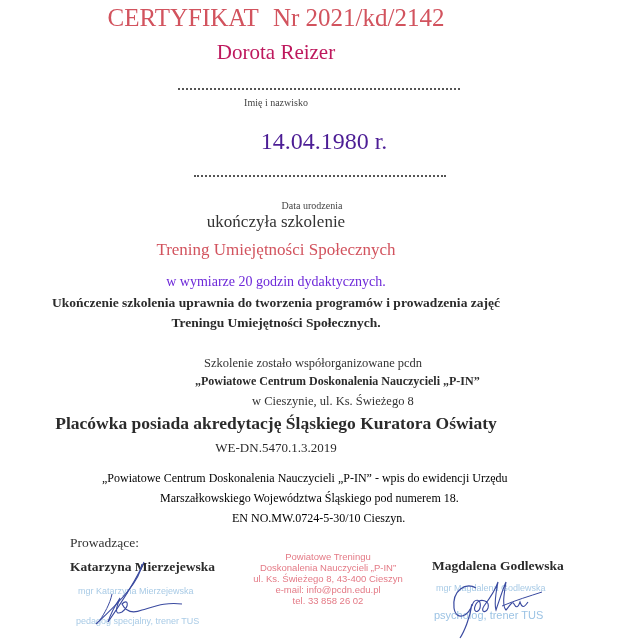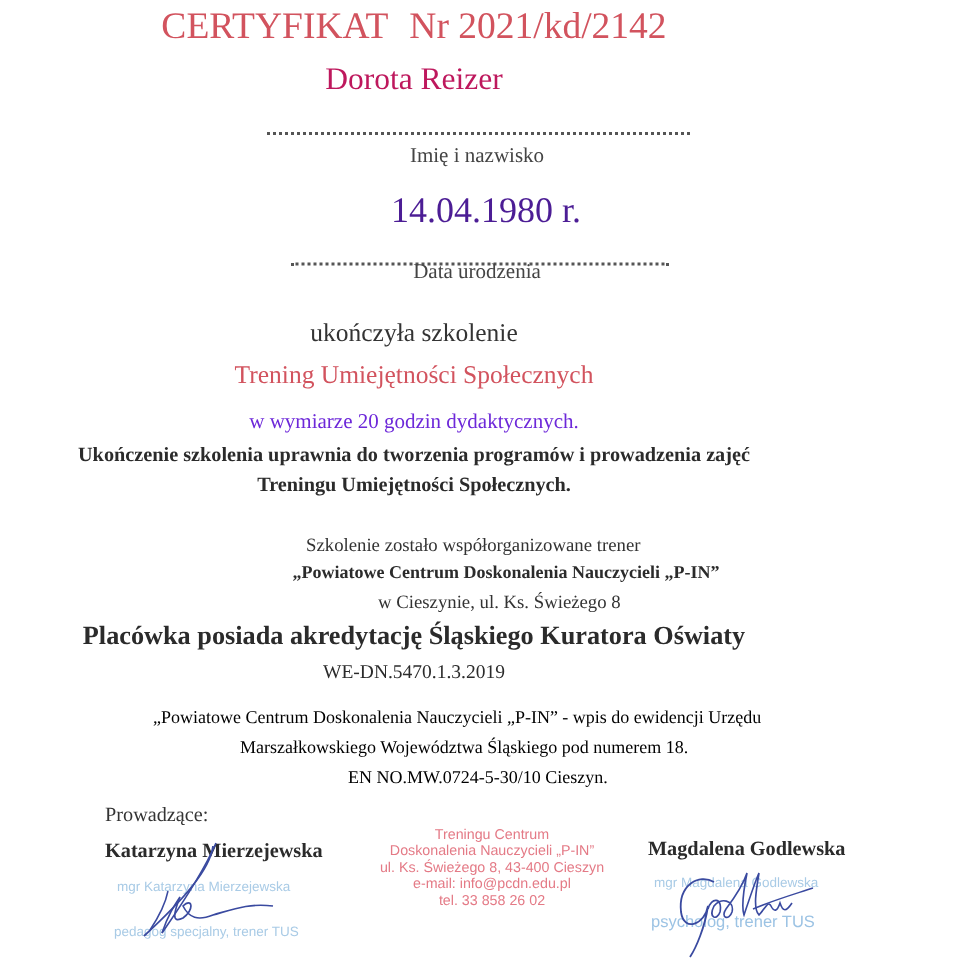--- a/index.html
+++ b/index.html
@@ -29,24 +29,23 @@
       font-size: 21px;
       color: #be185d;
       font-family: "Liberation Serif", "DejaVu Serif", serif;
     }
     .dots {
       position: absolute;
       border-top: 2px dotted #555;
       height: 0;
     }
     .small-label {
-      font-size: 14px;
+      font-size: 10px;
       color: #444;
       font-family: "Liberation Serif", "DejaVu Serif", serif;
-      padding-left: 42px;
     }
     .dob {
       top: 128px;
       font-size: 24px;
       color: #4c1d95;
       font-family: "Liberation Serif", "DejaVu Serif", serif;
       margin-left: 48px;
     }
     .completed {
       top: 212px;
@@ -140,29 +139,29 @@
 <div class="abs title">
   <span>CERTYFIKAT</span><span class="gap"></span><span>Nr 2021/kd/2142</span>
 </div>
 
 <div class="abs name">Dorota Reizer</div>
 <div class="dots" style="left:178px; top:88px; width:282px;"></div>
 <div class="abs small-label" style="top:97px;">Imię i nazwisko</div>
 
 <div class="abs dob">14.04.1980 r.</div>
 <div class="dots" style="left:194px; top:175px; width:252px;"></div>
-<div class="abs small-label" style="top:174px;">Data urodzenia</div>
+<div class="abs small-label" style="top:200px;margin-left:36px;">Data urodzenia</div>
 
 <div class="abs completed">ukończyła szkolenie</div>
 <div class="abs course">Trening Umiejętności Społecznych</div>
 <div class="abs hours">w wymiarze 20 godzin dydaktycznych.</div>
 <div class="abs bold-line" style="top:295px;">Ukończenie szkolenia uprawnia do tworzenia programów i prowadzenia zajęć</div>
 <div class="abs bold-line" style="top:315px;">Treningu Umiejętności Społecznych.</div>
 
-<div class="left-abs normal-line" style="left:204px; top:356px;">Szkolenie zostało współorganizowane trener</div>
+<div class="left-abs normal-line" style="left:204px; top:356px;">Szkolenie zostało współorganizowane pcdn</div>
 <div class="left-abs bold-small" style="left:195px; top:374px;">„Powiatowe Centrum Doskonalenia Nauczycieli „P-IN”</div>
 <div class="left-abs normal-line" style="left:252px; top:394px;">w Cieszynie, ul. Ks. Świeżego 8</div>
 
 <div class="abs accred">Placówka posiada akredytację Śląskiego Kuratora Oświaty</div>
 <div class="abs accred-num">WE-DN.5470.1.3.2019</div>
 <div class="left-abs reg-line" style="left:102px; top:471px;">„Powiatowe Centrum Doskonalenia Nauczycieli „P-IN” - wpis do ewidencji Urzędu</div>
 <div class="left-abs reg-line" style="left:160px; top:491px;">Marszałkowskiego Województwa Śląskiego pod numerem 18.</div>
 <div class="left-abs reg-line" style="left:232px; top:511px;">EN NO.MW.0724-5-30/10 Cieszyn.</div>
 
 <div class="left-abs leaders-label">Prowadzące:</div>
@@ -171,21 +170,21 @@
 <div class="left-abs faint-blue" style="left:78px; top:586px;">mgr Katarzyna Mierzejewska</div>
 <div class="left-abs faint-blue" style="left:76px; top:616px;">pedagog specjalny, trener TUS</div>
 <svg class="sig" style="left:82px; top:560px;" width="120" height="70">
   <path d="M60 4 C 58 20, 40 40, 14 64" stroke="#3a4aa0" stroke-width="1.2" fill="none"></path>
   <path d="M62 2 C 56 16, 44 36, 26 62" stroke="#3a4aa0" stroke-width="1.1" fill="none"></path>
   <path d="M26 62 C 30 50, 34 44, 38 38 C 34 48, 32 56, 40 52 C 48 46, 46 38, 40 44 C 44 52, 50 54, 60 50 C 74 46, 84 42, 100 44" stroke="#3a4aa0" stroke-width="1.1" fill="none"></path>
   <path d="M30 34 C 28 44, 22 54, 18 60" stroke="#3a4aa0" stroke-width="1" fill="none"></path>
 </svg>
 
 <div class="left-abs stamp-text" style="left:248px; top:551px; width:160px;">
-  <div>Treningu Centrum</div>
+  <div>Powiatowe Treningu</div>
   <div>Doskonalenia Nauczycieli „P-IN”</div>
   <div>ul. Ks. Świeżego 8, 43-400 Cieszyn</div>
   <div>e-mail: info@pcdn.edu.pl</div>
   <div>tel. 33 858 26 02</div>
 </div>
 
 <div class="left-abs signer-name" style="left:432px; top:558px;">Magdalena Godlewska</div>
 <div class="left-abs faint-blue" style="left:436px; top:583px;">mgr Magdalena Godlewska</div>
 <div class="left-abs faint-blue-lg" style="left:434px; top:609px;">psycholog, trener TUS</div>
 <svg class="sig" style="left:440px; top:578px;" width="110" height="62">

